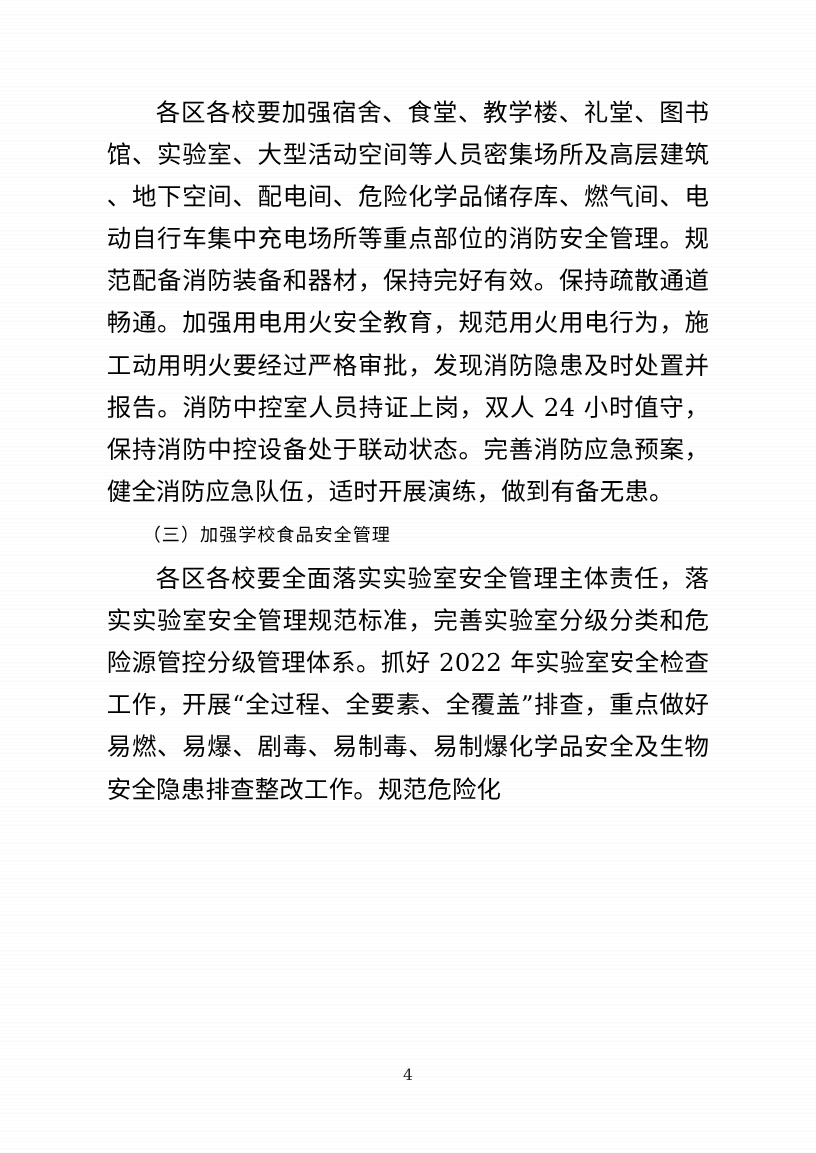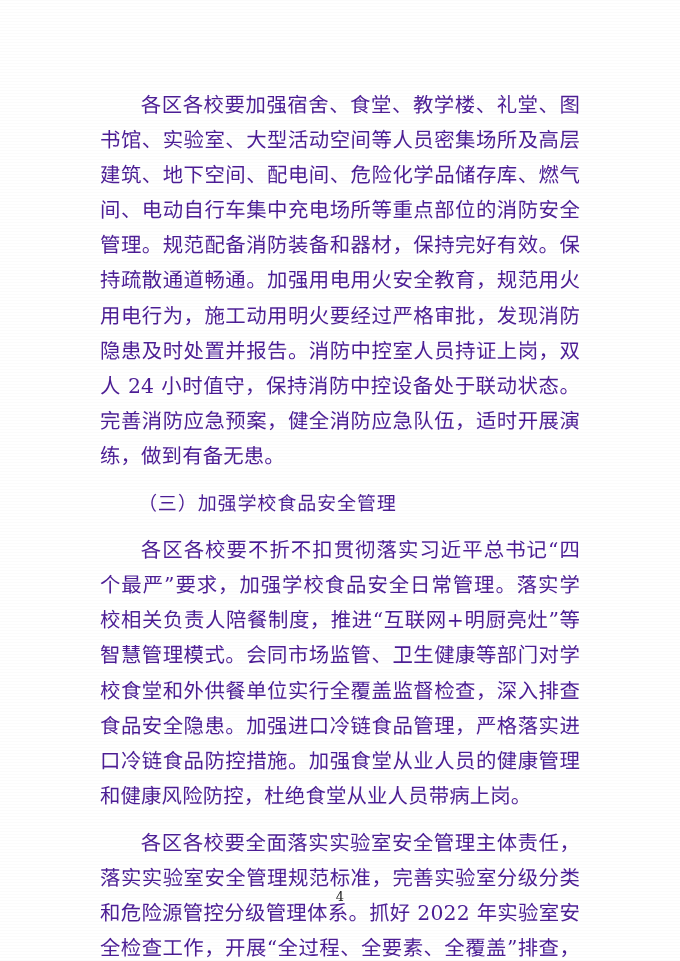--- a/index.html
+++ b/index.html
@@ -26,42 +26,42 @@
   
   #content {
     position: absolute;
     left: 88px;
     top: 76px;
     width: 504px;
   }
 
   .para,
   .heading {
-    margin: 12px;
+    margin: 1px;
     text-align: justify;
     text-justify: inter-character;
     text-align-last: left;
-    color: #4c1d95;
+    color: #000000;
     word-break: break-all;
     line-break: anywhere;
   }
 
   
   .para {
     font-family: "DejaVu Serif", "Liberation Serif", serif;
     font-size: 20.4px;
     line-height: 35.1px;
     letter-spacing: 0.15px;
     text-indent: 2em;
   }
 
   
   .heading {
     font-family: "DejaVu Serif", "Liberation Serif", serif;
-    font-size: 19px;
+    font-size: 15px;
     line-height: 35.1px;
     letter-spacing: 0.9px;
     text-indent: 2em;
     font-weight: 400;
     transform: skewX(-0.6deg);
     transform-origin: left center;
   }
 
   
   #page-number {
@@ -89,21 +89,20 @@
 <body>
 
 <div id="page">
 
   <div id="content">
 
     <p class="para">各区各校要加强宿舍、食堂、教学楼、礼堂、图书馆、实验室、大型活动空间等人员密集场所及高层建筑、地下空间、配电间、危险化学品储存库、燃气间、电动自行车集中充电场所等重点部位的消防安全管理。规范配备消防装备和器材，保持完好有效。保持疏散通道畅通。加强用电用火安全教育，规范用火用电行为，施工动用明火要经过严格审批，发现消防隐患及时处置并报告。消防中控室人员持证上岗，双人 24 小时值守，保持消防中控设备处于联动状态。完善消防应急预案，健全消防应急队伍，适时开展演练，做到有备无患。</p>
 
     <p class="heading">（三）加强学校食品安全管理</p>
 
-    <p class="para">各区各校要不折不扣贯彻落实习近平总书记“四个最严”要求，加强学校食品安全日常管理。落实学校相关负责人陪餐制度，推进“互联网+明厨亮灶”等智慧管理模式。会同市场监管、卫生健康等部门对学校食堂和外供餐单位实行全覆盖监督检查，深入排查食品安全隐患。加强进口冷链食品管理，严格落实进口冷链食品防控措施。加强食堂从业人员的健康管理和健康风险防控，杜绝食堂从业人员带病上岗。</p>
 
 
     <p class="para">各区各校要全面落实实验室安全管理主体责任，落实实验室安全管理规范标准，完善实验室分级分类和危险源管控分级管理体系。抓好 2022 年实验室安全检查工作，开展“全过程、全要素、全覆盖”排查，重点做好易燃、易爆、剧毒、易制毒、易制爆化学品安全及生物安全隐患排查整改工作。规范危险化</p>
 
   </div>
 
   <div id="page-number">4</div>
 
   <div id="grain"></div>
 

